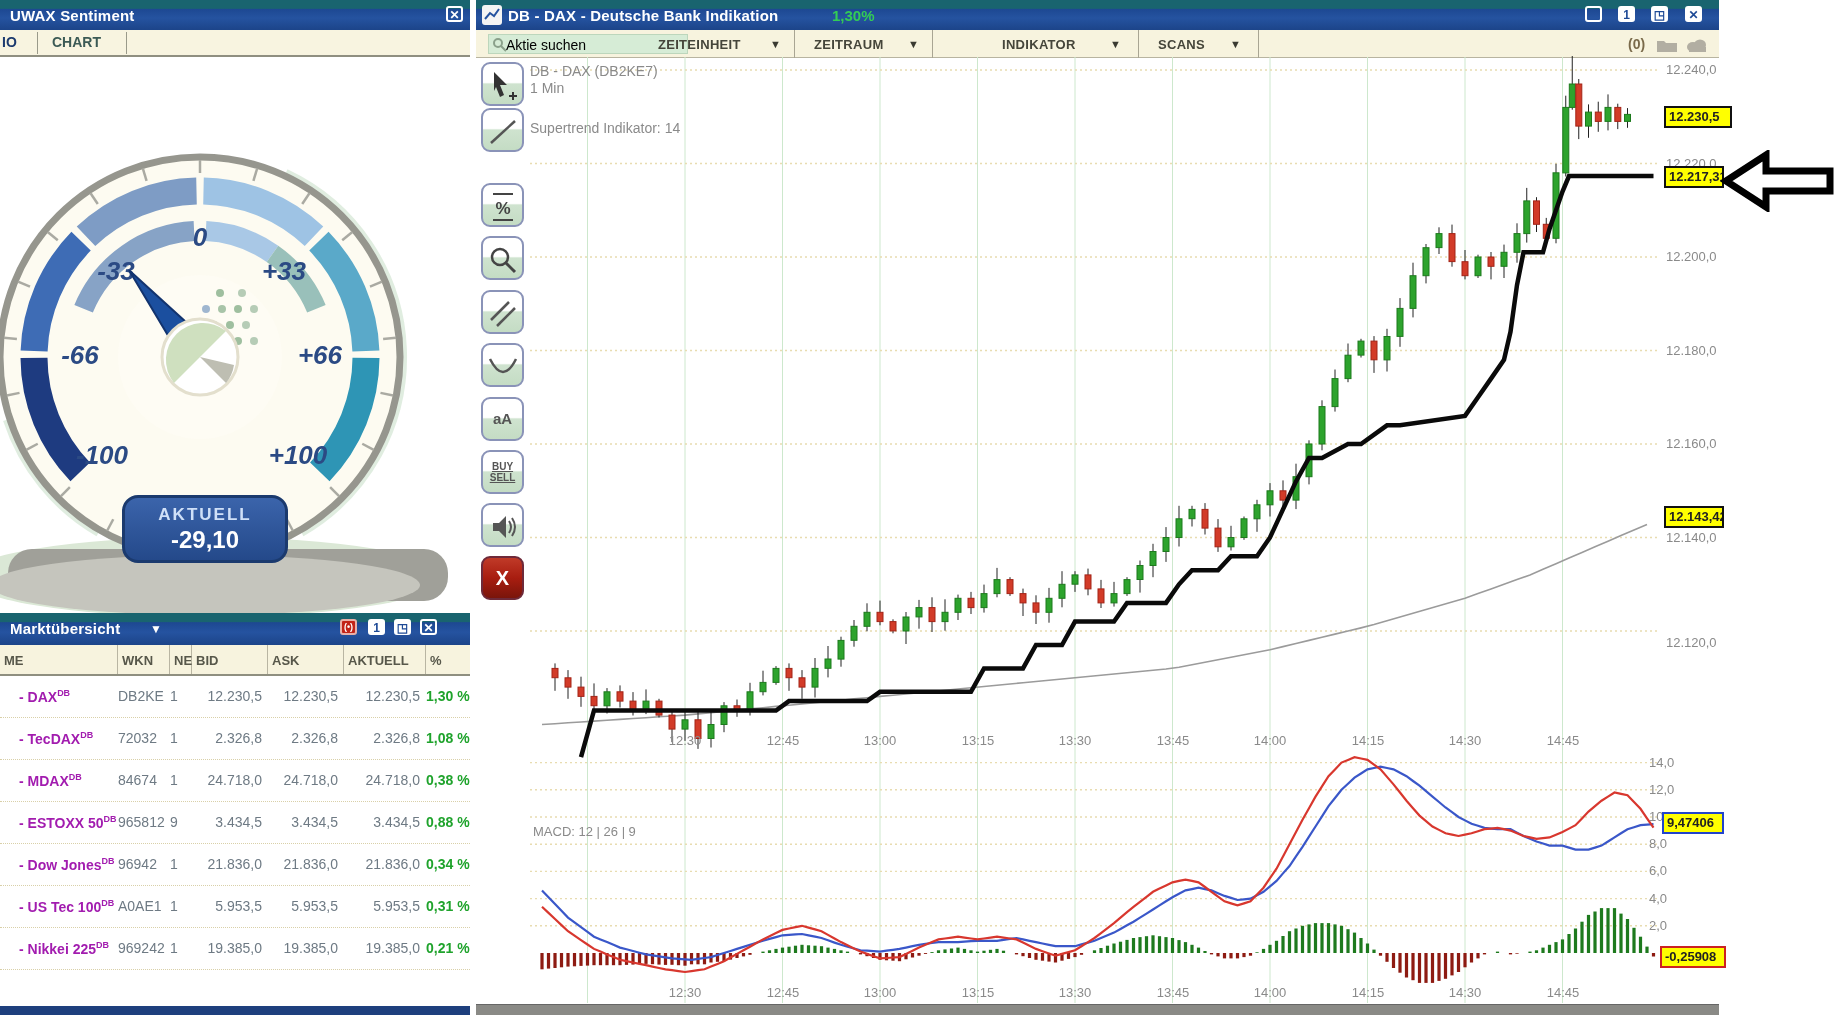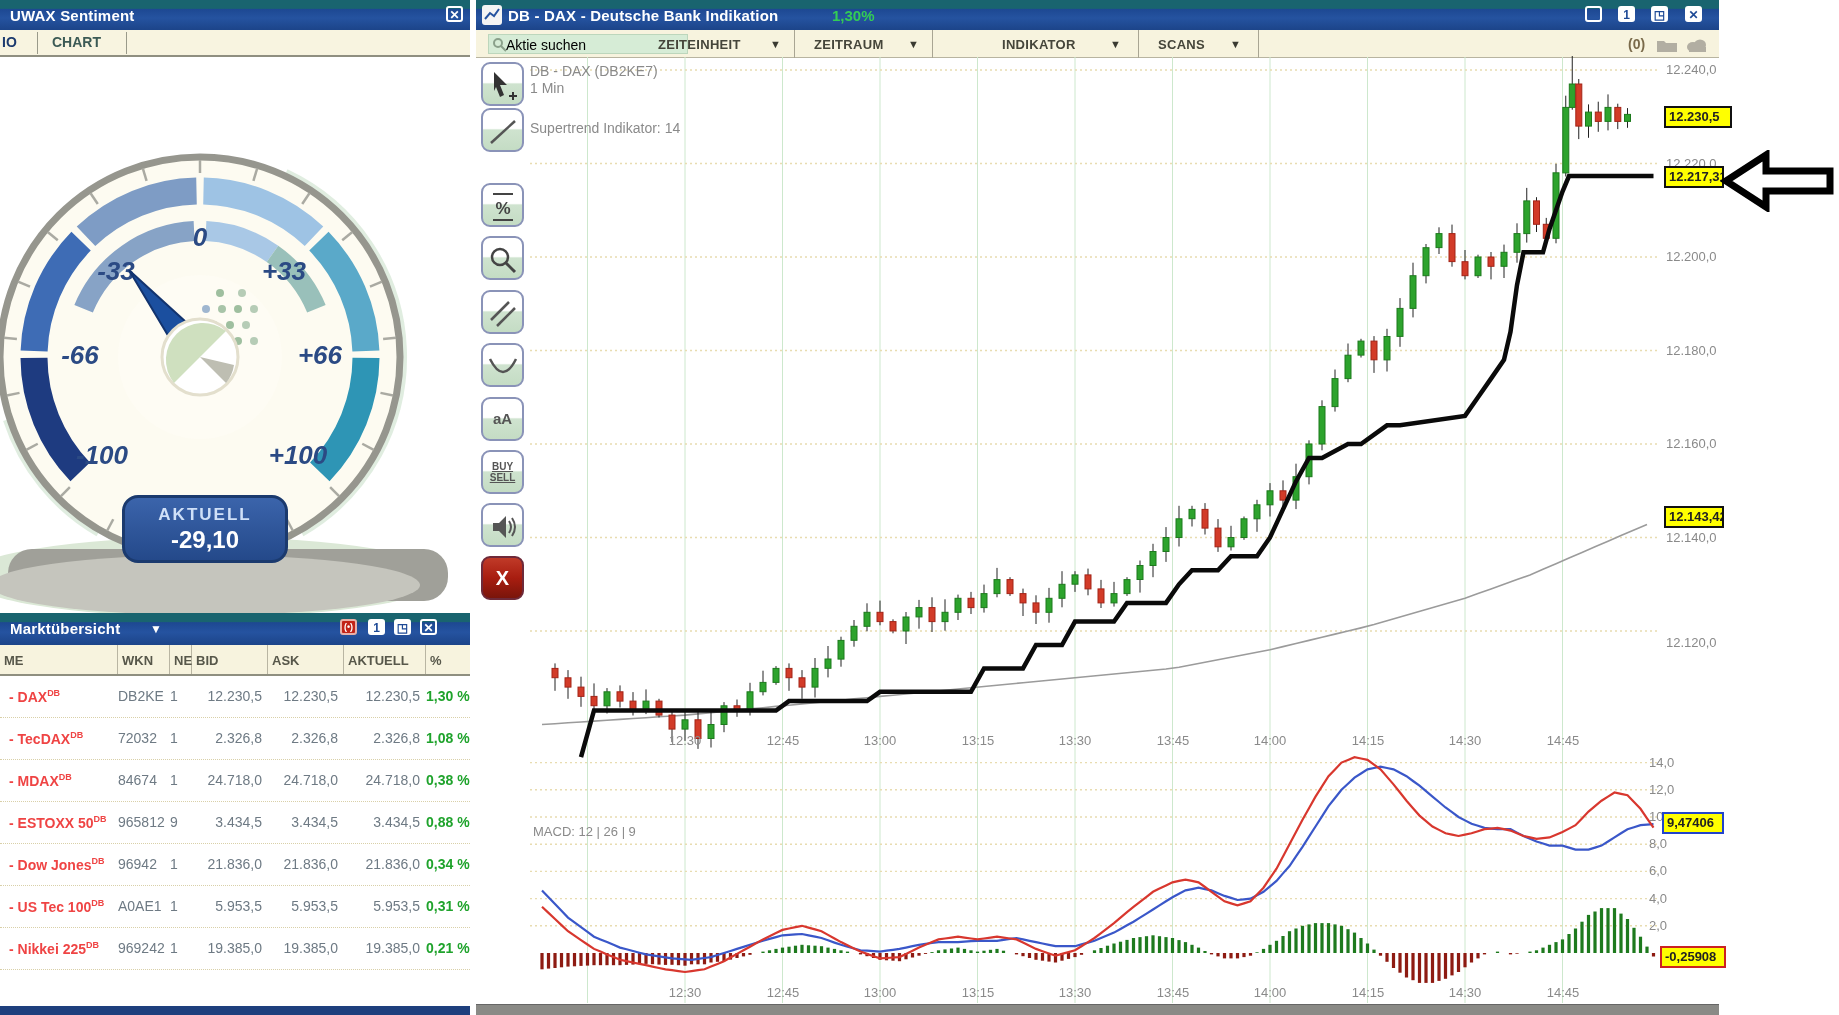--- a/index.html
+++ b/index.html
@@ -22,21 +22,21 @@
   #aktuell-badge .blab{color:#cfe0f8;font-size:17px;font-weight:bold;letter-spacing:2px;margin-top:7px;}
   #aktuell-badge .bval{color:#ffffff;font-size:24px;font-weight:bold;margin-top:1px;}
   
   #mkt-head{left:0;top:613px;width:470px;}
   #mkt-head{height:32px;}
   #mkt-thead{left:0;top:645px;width:470px;height:31px;background:#f7f3de;border-bottom:2px solid #8f8f80;box-sizing:border-box;display:flex;}
   .hc{font-size:13px;font-weight:bold;color:#57574a;padding-top:8px;box-sizing:border-box;border-right:1px solid #b9b5a2;padding-left:4px;}
   #market-rows{left:0;top:676px;width:470px;height:331px;overflow:hidden;background:#fff;}
   .trow{position:relative;width:470px;height:42px;display:flex;border-bottom:1px dotted #d9d0a8;box-sizing:border-box;background:#fff;}
   .tc{padding-top:12px;box-sizing:border-box;font-size:14px;color:#6e7a84;white-space:nowrap;overflow:hidden;}
-  .tname{color:#ef4444;font-weight:bold;padding-left:9px;}
+  .tname{color:#a21caf;font-weight:bold;padding-left:19px;}
   .tname sup{font-size:9px;}
   .tnum{text-align:right;padding-right:6px;}
   .tpct{color:#1fa32c;font-weight:bold;text-align:right;padding-right:2px;}
   #mkt-bottom{left:0;top:1006px;width:470px;height:9px;background:#1e3f7d;}
   
   #chart-panel{left:476px;top:0;width:1243px;height:1015px;background:#fff;}
   #chart-head{left:476px;top:0;width:1243px;}
   #chart-title-icon{position:absolute;left:6px;top:5px;width:20px;height:20px;background:#f4f4f4;border-radius:3px;}
   #chart-head .ptitle{left:32px;}
   #chart-change{position:absolute;left:356px;top:7px;font-size:15px;font-weight:bold;color:#33cc55;}

